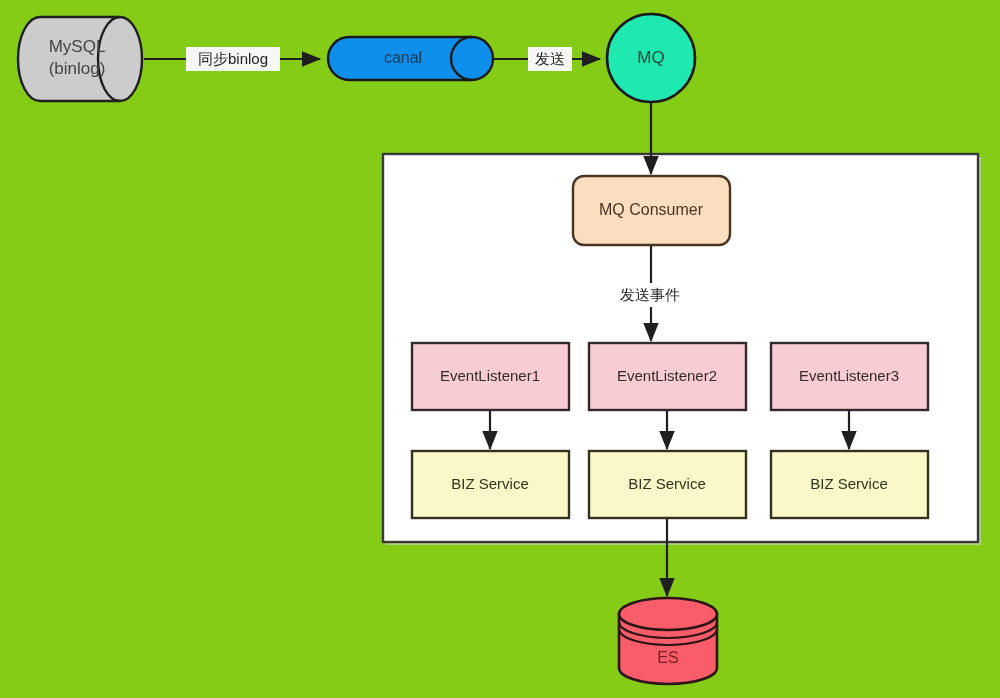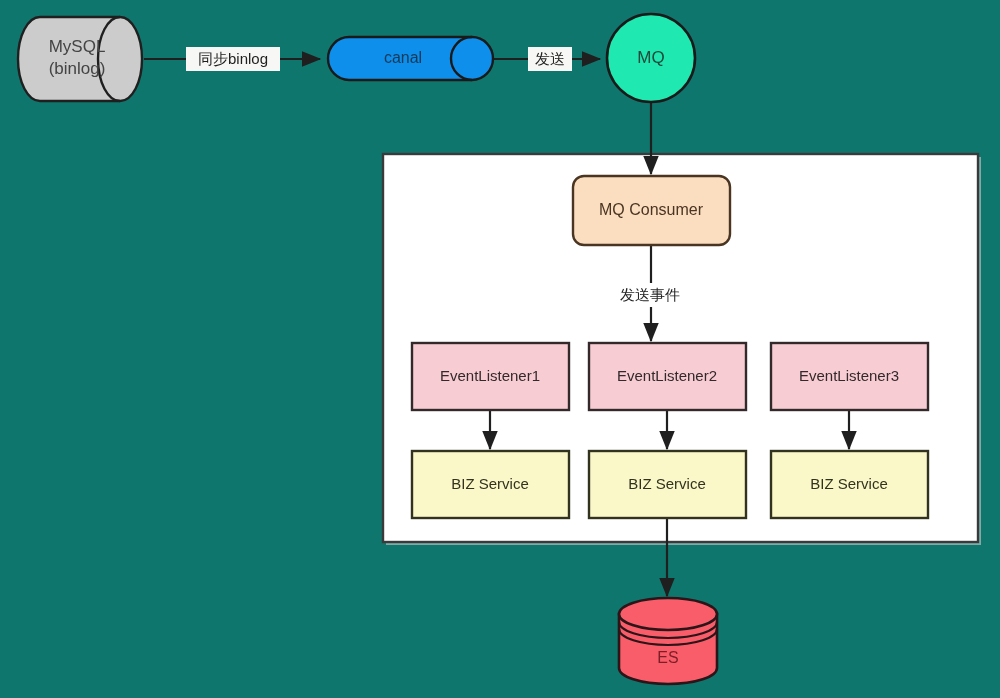--- a/index.html
+++ b/index.html
@@ -4,21 +4,21 @@
 <style>
   html, body {
     margin: 0;
     padding: 0;
     background: #f7f7f5;
   }
   #canvas {
     position: relative;
     width: 1000px;
     height: 698px;
-    background: #0f766e;
+    background: #84cc16;
     overflow: hidden;
     font-family: "Liberation Sans", "DejaVu Sans", sans-serif;
   }
   #diagram-svg {
     position: absolute;
     left: 0;
     top: 0;
     width: 1000px;
     height: 698px;
   }

